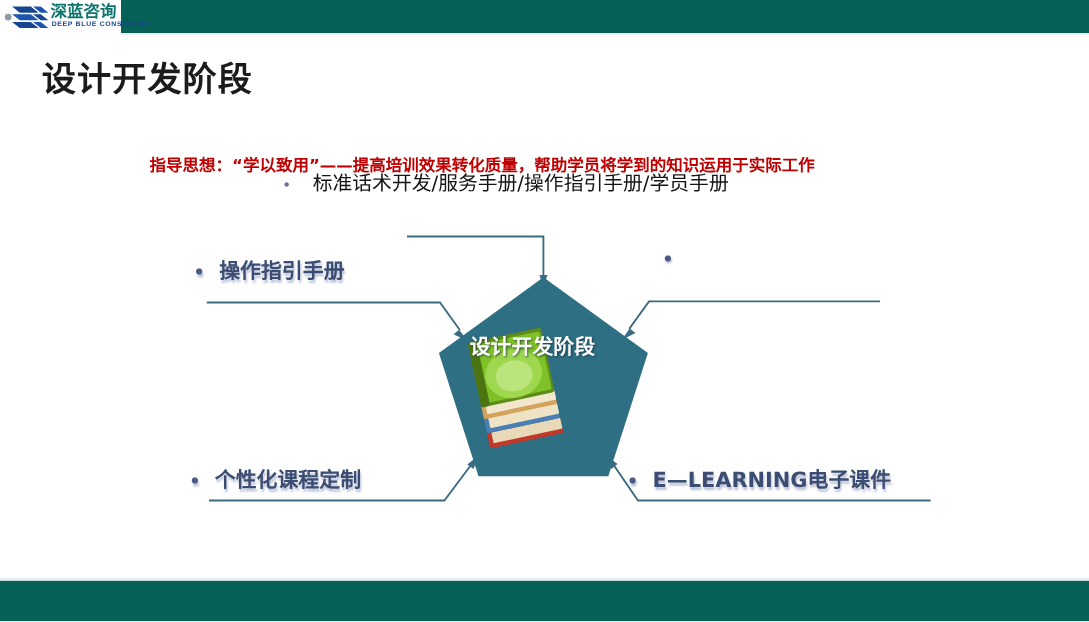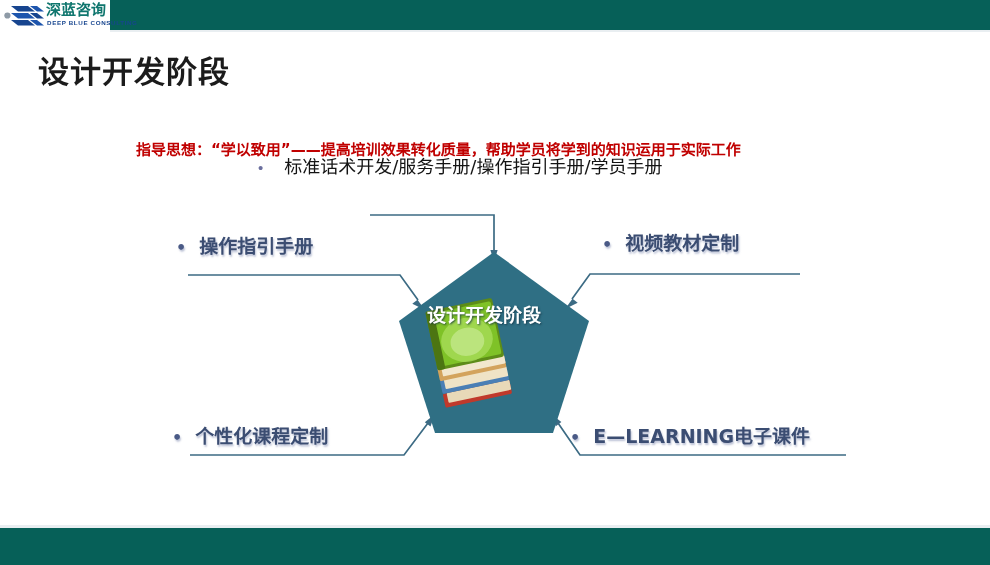--- a/index.html
+++ b/index.html
@@ -278,21 +278,20 @@
 
   <div class="center-title">设计开发阶段</div>
 
   <div class="node-label" id="node-tl">
     <span class="bullet">•</span>
     <span>操作指引手册</span>
   </div>
 
   <div class="node-label" id="node-tr">
     <span class="bullet">•</span>
-    <span>视频教材定制</span>
   </div>
 
   <div class="node-label" id="node-bl">
     <span class="bullet">•</span>
     <span>个性化课程定制</span>
   </div>
 
   <div class="node-label" id="node-br">
     <span class="bullet">•</span>
     <span>E—LEARNING电子课件</span>

